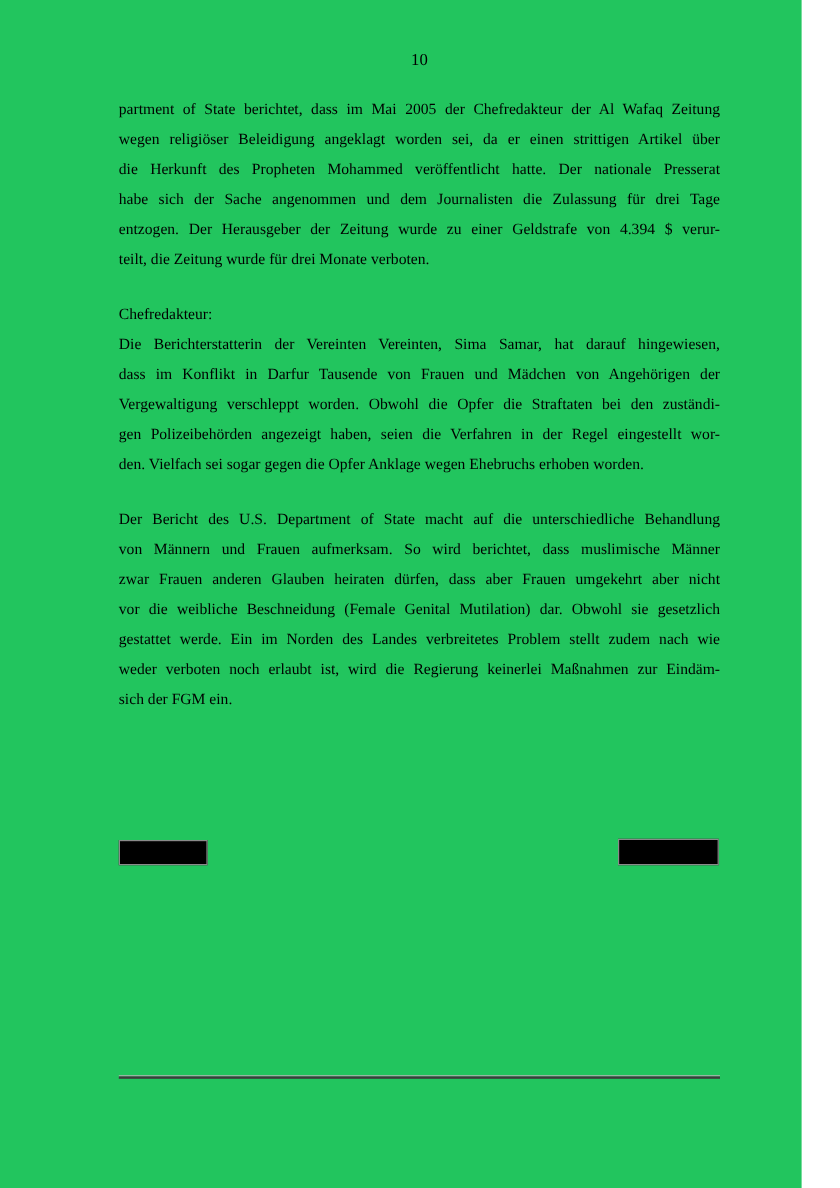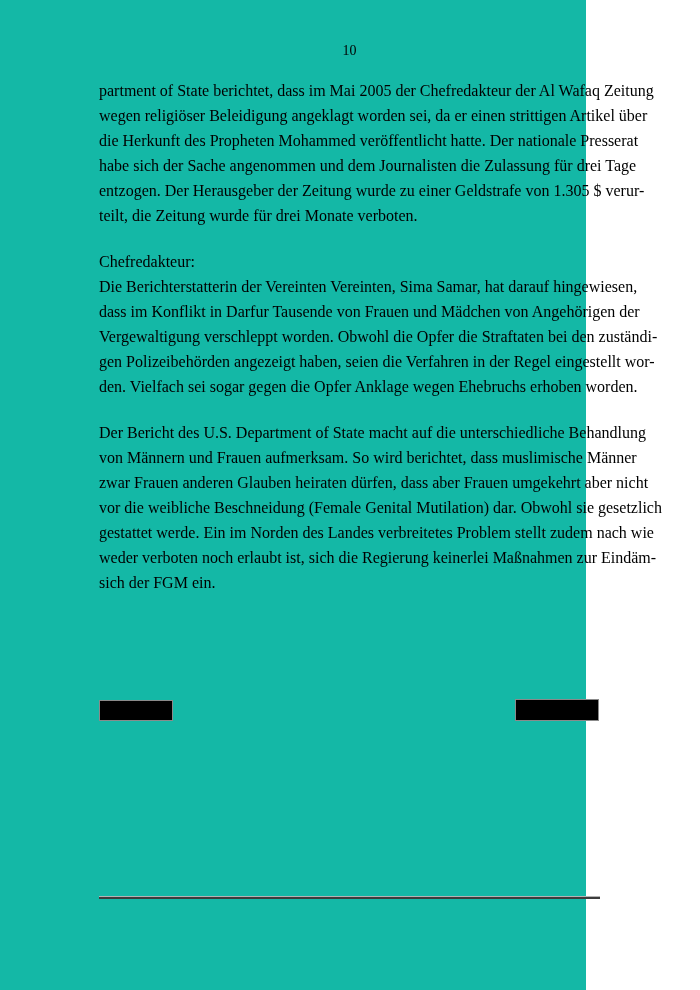--- a/index.html
+++ b/index.html
@@ -6,34 +6,34 @@
   body {
     width: 700px; height: 990px;
     background: #ffffff;
     position: relative;
     font-family: "Liberation Serif", "DejaVu Serif", serif;
     color: #000000;
     overflow: hidden;
   }
   .page {
     position: absolute; left: 0; top: 0;
-    width: 586px; height: 990px;
-    background: #14b8a6;
+    width: 668px; height: 990px;
+    background: #22c55e;
   }
   .page-number {
     position: absolute;
     top: 38px; left: 99px; width: 501px;
     text-align: center;
     font-size: 13.9px;
     line-height: 25px;
   }
   .text-block {
     position: absolute;
     top: 78px; left: 99px; width: 501px;
-    font-size: 16px;
+    font-size: 13px;
     line-height: 25px;
   }
   .paragraph { margin: 0; }
   .paragraph + .paragraph { margin-top: 21px; }
   .line {
     height: 25px;
     text-align: justify;
     text-align-last: justify;
     overflow: visible;
     white-space: nowrap;
@@ -64,38 +64,38 @@
 <div class="page">
 
   <div class="page-number">10</div>
 
   <div class="text-block" id="body-block">
       <div class="paragraph">
         <div class="line">partment of State berichtet, dass im Mai 2005 der Chefredakteur der Al Wafaq Zeitung</div>
         <div class="line">wegen religiöser Beleidigung angeklagt worden sei, da er einen strittigen Artikel über</div>
         <div class="line">die Herkunft des Propheten Mohammed veröffentlicht hatte. Der nationale Presserat</div>
         <div class="line">habe sich der Sache angenommen und dem Journalisten die Zulassung für drei Tage</div>
-        <div class="line">entzogen. Der Herausgeber der Zeitung wurde zu einer Geldstrafe von 1.305 $ verur-</div>
+        <div class="line">entzogen. Der Herausgeber der Zeitung wurde zu einer Geldstrafe von 4.394 $ verur-</div>
         <div class="line last">teilt, die Zeitung wurde für drei Monate verboten.</div>
       </div>
       <div class="paragraph">
         <div class="line heading-line">Chefredakteur:</div>
         <div class="line">Die Berichterstatterin der Vereinten Vereinten, Sima Samar, hat darauf hingewiesen,</div>
         <div class="line">dass im Konflikt in Darfur Tausende von Frauen und Mädchen von Angehörigen der</div>
         <div class="line">Vergewaltigung verschleppt worden. Obwohl die Opfer die Straftaten bei den zuständi-</div>
         <div class="line">gen Polizeibehörden angezeigt haben, seien die Verfahren in der Regel eingestellt wor-</div>
         <div class="line last">den. Vielfach sei sogar gegen die Opfer Anklage wegen Ehebruchs erhoben worden.</div>
       </div>
       <div class="paragraph">
         <div class="line">Der Bericht des U.S. Department of State macht auf die unterschiedliche Behandlung</div>
         <div class="line">von Männern und Frauen aufmerksam. So wird berichtet, dass muslimische Männer</div>
         <div class="line">zwar Frauen anderen Glauben heiraten dürfen, dass aber Frauen umgekehrt aber nicht</div>
         <div class="line">vor die weibliche Beschneidung (Female Genital Mutilation) dar. Obwohl sie gesetzlich</div>
         <div class="line">gestattet werde. Ein im Norden des Landes verbreitetes Problem stellt zudem nach wie</div>
-        <div class="line">weder verboten noch erlaubt ist, sich die Regierung keinerlei Maßnahmen zur Eindäm-</div>
+        <div class="line">weder verboten noch erlaubt ist, wird die Regierung keinerlei Maßnahmen zur Eindäm-</div>
         <div class="line last">sich der FGM ein.</div>
       </div>
     </div>
 
   <div class="redaction redaction-left"></div>
 
   <div class="redaction redaction-right"></div>
 
   <div class="footnote-separator"></div>
 

